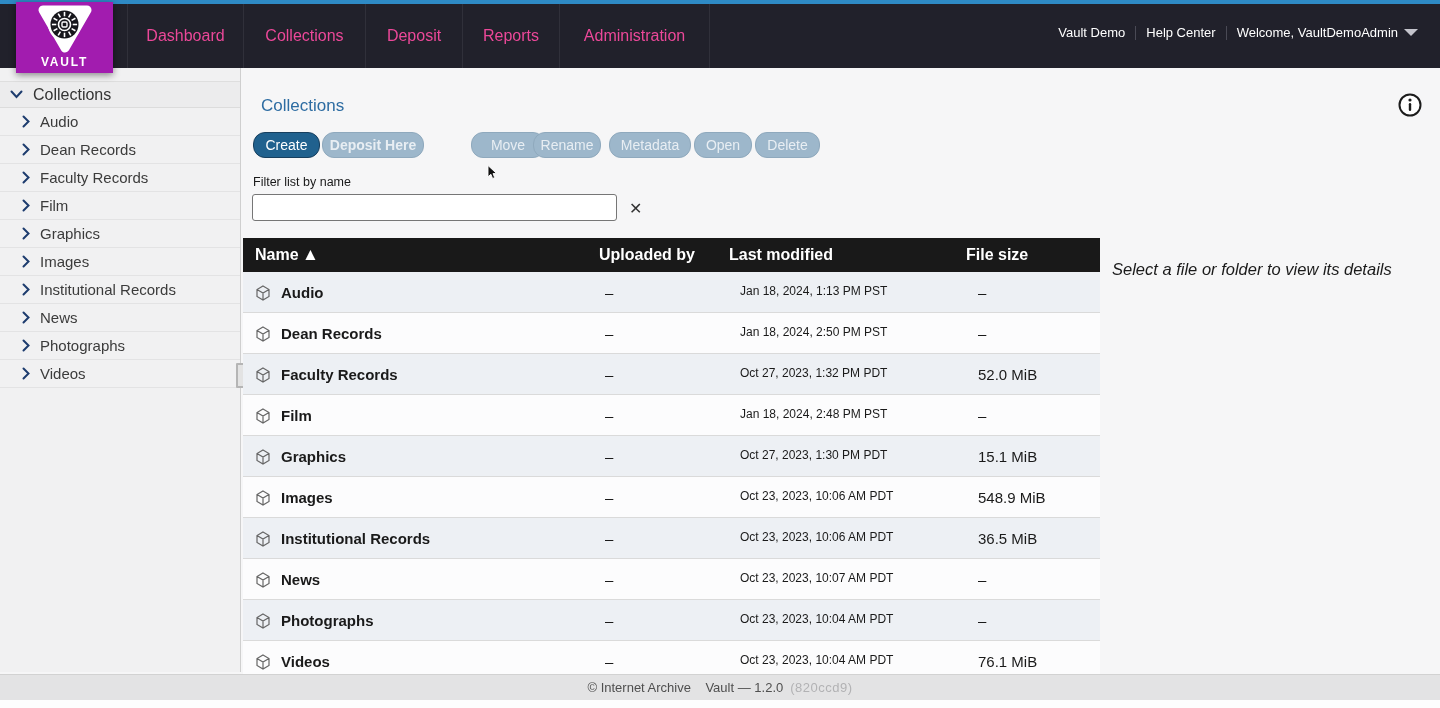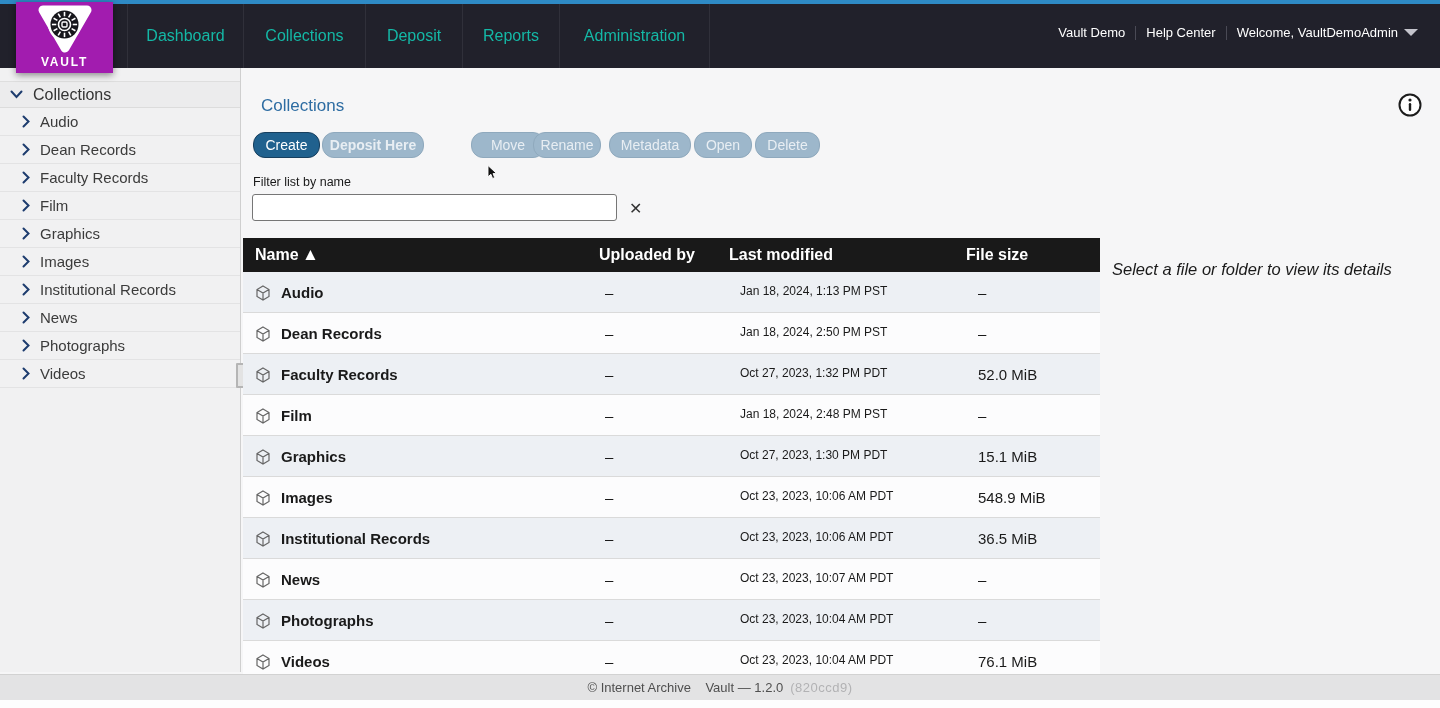--- a/index.html
+++ b/index.html
@@ -5,21 +5,21 @@
   * { margin:0; padding:0; box-sizing:border-box; }
   html,body { width:1440px; height:708px; font-family:"Liberation Sans", sans-serif; background:#f6f6f7; overflow:hidden; position:relative; }
   .abs { position:absolute; }
 
   
   #topstrip { left:0; top:0; width:1440px; height:4px; background:#2e8ac5; z-index:40; }
 
   
   #nav { left:0; top:4px; width:1440px; height:64px; background:#21212b; z-index:20; }
   #menu { position:absolute; left:127px; top:0; height:64px; display:flex; border-left:1px solid #30303a; }
-  #menu .mi { display:flex; align-items:center; justify-content:center; color:#14b8a6; font-size:16px; border-right:1px solid #30303a; }
+  #menu .mi { display:flex; align-items:center; justify-content:center; color:#ec4899; font-size:16px; border-right:1px solid #30303a; }
   #toplinks { position:absolute; right:22px; top:10px; color:#fff; font-size:13px; display:flex; align-items:center;margin-top:11px; }
   #toplinks .sep { width:1px; height:14px; background:#4a4a55; margin:0 10px; }
   .caret { display:inline-block; width:0; height:0; border-left:7px solid transparent; border-right:7px solid transparent; border-top:7px solid #c4c4cc; margin-left:6px; }
 
   
   #logo { left:16px; top:2px; width:97px; height:71px; background:#a21caf; z-index:50; box-shadow:0 2px 7px rgba(0,0,0,0.45); }
 
   
   #sidebar { left:0; top:68px; width:241px; height:604px; background:#f1f1f2; border-right:1px solid #cfcfcf; z-index:5; }
   #sb-head { position:absolute; left:0; top:13px; width:240px; height:27px; background:#ececed; border-top:1px solid #dedede; border-bottom:1px solid #dcdcdc; display:flex; align-items:center; font-size:16px; color:#333; }

